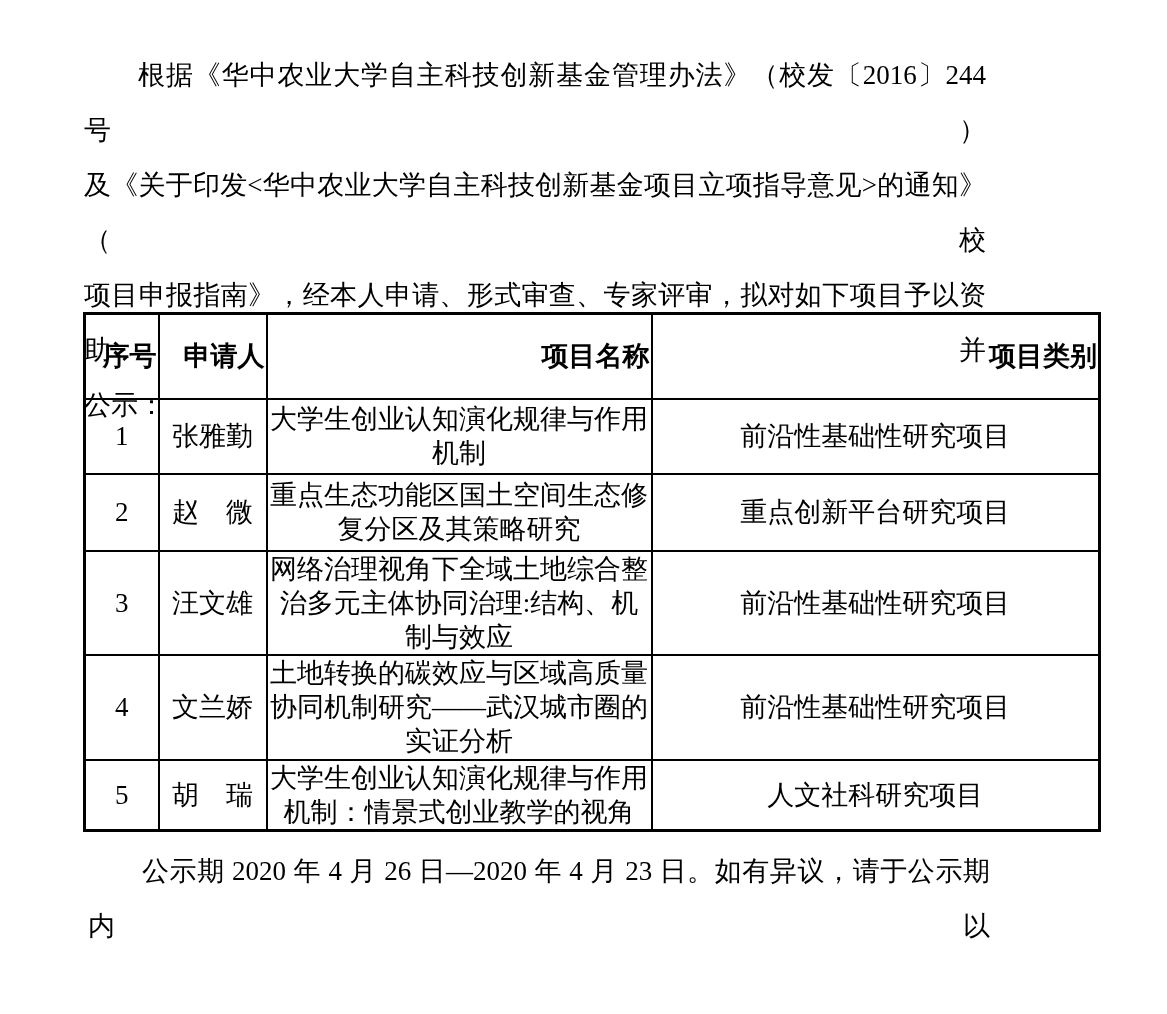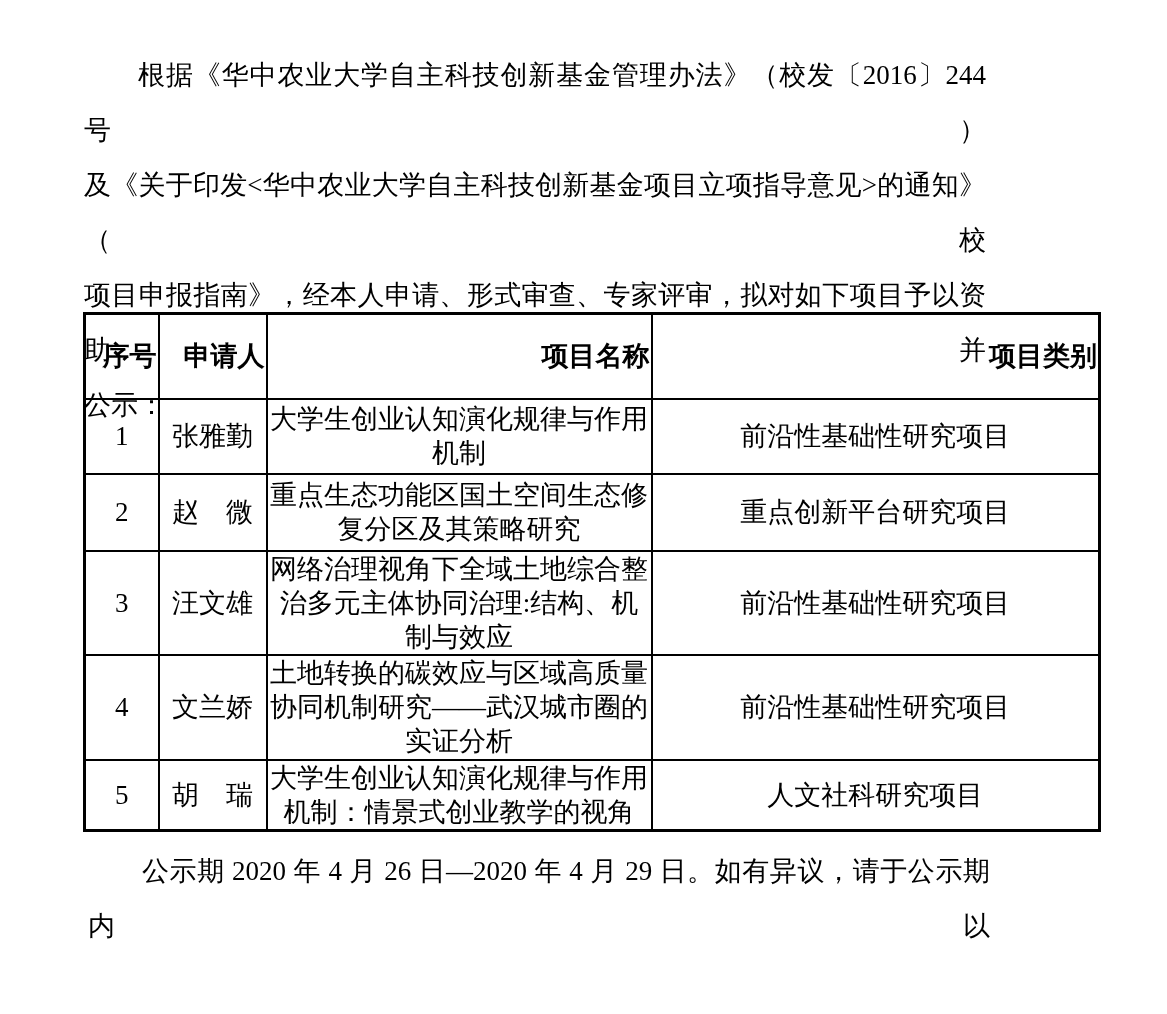--- a/index.html
+++ b/index.html
@@ -111,16 +111,16 @@
       <tr class="h71">
         <td>5</td>
         <td>胡　瑞</td>
         <td>大学生创业认知演化规律与作用机制：情景式创业教学的视角</td>
         <td>人文社科研究项目</td>
       </tr>
     </tbody>
   </table>
 
   <div class="paragraph closing">
-    <div class="line indent">公示期 2020 年 4 月 26 日—2020 年 4 月 29 日。如有异议，请于公示期内以</div>
+    <div class="line indent">公示期 2020 年 4 月 26 日—2020 年 4 月 23 日。如有异议，请于公示期内以</div>
   </div>
 
 </div>
 
 </body></html>

